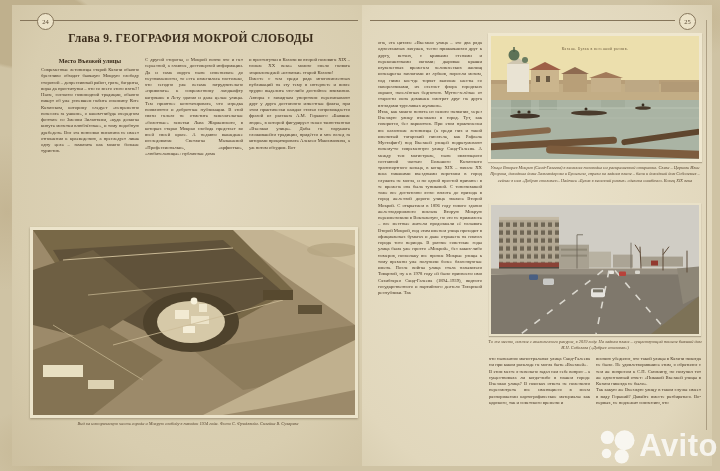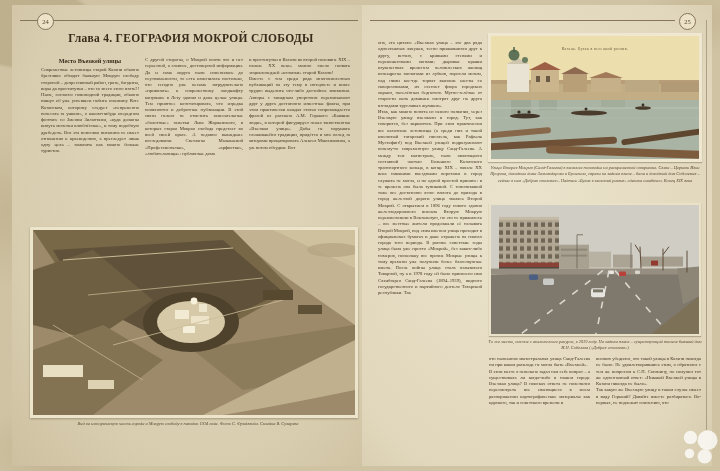--- a/index.html
+++ b/index.html
@@ -57,21 +57,21 @@
   }
 </style>
 </head>
 <body>
 
 <div class="page page-left">
 </div>
 <div class="rule" style="left:20px;top:20px;width:338px;"></div>
 <div class="badge" style="left:37px;top:13px;">24</div>
 
-<div class="chapter-title">Глава 4. ГЕОГРАФИЯ МОКРОЙ СЛОБОДЫ</div>
+<div class="chapter-title">Глава 9. ГЕОГРАФИЯ МОКРОЙ СЛОБОДЫ</div>
 
 <div class="col-head" style="left:41px;top:57px;width:98px;">Место Въезжей улицы</div>
 <div class="col" style="left:41px;top:67px;width:98px;height:160px;">Современные летописцы старой Казани обычно брезгливо обходят бывшую Мокрую слободу стороной – депрессивный район, грязь, бандиты, воры да проститутки – что со всего этого взять?! Ныне, согласно новомодной традиции, обычно пишут об уже успевшем набить оскомину Коте Казанском, которому следует «непременно почесать за ушком», о каком-нибудь очередном фонтане со Змеями Зилантами, «куда должны кинуть монетки влюблённые», и тому подобную дребедень. Вся эта попсовая писанина не имеет отношения к краеведению, а преследует лишь одну цель – заманить как можно больше туристов.</div>
 <div class="col" style="left:145px;top:57px;width:98px;height:170px;">С другой стороны, о Мокрой почти что и нет серьезной, а главное, достоверной информации. Да и сама округа ныне изменилась до неузнаваемости, то есть изменилась настолько, что сегодня уже весьма затруднительно «привязать» к современному ландшафту канувшие в Лету здания и даже целые улицы. Тем приятнее констатировать, что изредка появляются и добротные публикации. В этой связи нельзя не отметить замечательные «болотные» заметки Льва Жаржевского, в которых старая Мокрая слобода предстает во всей своей красе. А недавно вышедшее исследование Светланы Малышевой «Профессионалки», «арфистки», «любительницы»: публичные дома</div>
 <div class="col" style="left:249px;top:57px;width:101px;height:170px;">и проститутки в Казани во второй половине XIX – начале XX века» можно смело назвать энциклопедией «изнанки» старой Казани!
 Вместе с тем среди ряда многочисленных публикаций на эту тему в интернете и вовсе трудно выделить что-либо достойное внимания. Авторы с завидным упорством переписывают друг у друга достаточно известные факты, при этом практически каждая статья сопровождается фразой из рассказа А.М. Горького «Бывшие люди», в которой фигурирует некая таинственная «Въезжая улица». Дабы не нарушать сложившейся традиции, придётся и мне вслед за авторами процитировать Алексея Максимовича, а уж потом обсудим. Вот</div>
 
 <div class="photo ph-frame-a" style="left:30px;top:227px;width:328px;height:191px;">
   <svg viewBox="0 0 322 185" preserveAspectRatio="none">
     <rect x="0" y="0" width="322" height="185" fill="#9c8a6a"></rect>
@@ -212,13 +212,14 @@
 <div class="col" style="left:596px;top:356px;width:105px;height:108px;">воочию убедился, что такой улицы в Казани никогда не было. Не удовлетворившись этим, я обратился с тем же вопросом к С.П. Саначину, но получил тот же однозначный ответ: «Никакой Въезжей улицы в Казани никогда не было».
 Так какую же Въезжую улицу в таком случае имеет в виду Горький? Давайте вместе разбираться. Во-первых, не подлежит сомнению, что</div>
 
 <div class="watermark">
   <svg width="38" height="38" viewBox="0 0 40 40">
     <circle cx="11" cy="11" r="7" fill="rgba(255,255,255,0.9)"></circle>
     <circle cx="29" cy="14" r="10.5" fill="rgba(255,255,255,0.9)"></circle>
     <circle cx="10" cy="28" r="5" fill="rgba(255,255,255,0.9)"></circle>
     <circle cx="26" cy="31" r="7.5" fill="rgba(255,255,255,0.9)"></circle>
   </svg>
+  <span class="wm-text">Avito</span>
 </div>
 
 </body></html>

